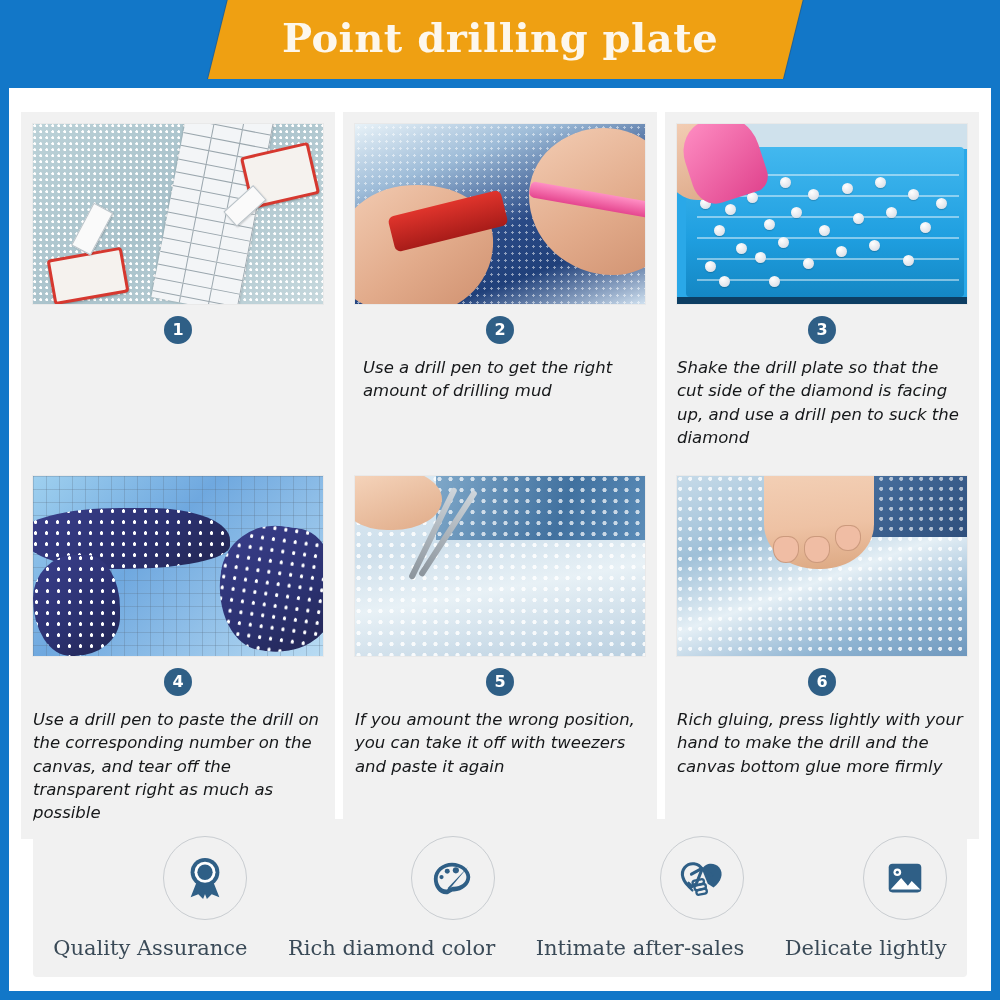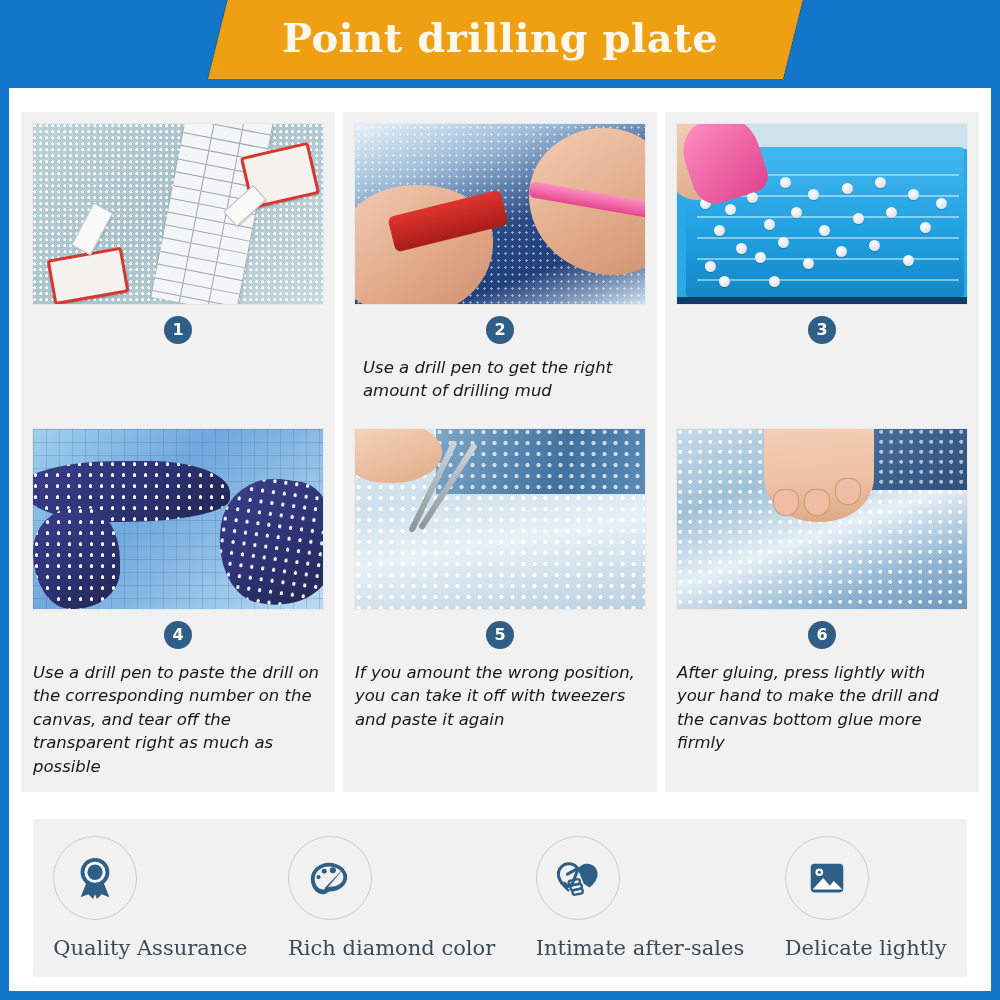--- a/index.html
+++ b/index.html
@@ -142,21 +142,21 @@
     height: 158px;
     background: #f1f1f1;
     border-radius: 4px;
     display: flex;
     align-items: center;
     justify-content: space-around;
   }
   .feature {
     display: flex;
     flex-direction: column;
-    align-items: flex-start;
+    align-items: flex-end;
     padding: 0 6px;
   }
   .feature-circle {
     width: 82px;
     height: 82px;
     border-radius: 50%;
     border: 1px solid #c9cdd1;
     display: flex;
     align-items: center;
     justify-content: center;
@@ -513,20 +513,21 @@
                 <div class="drill" style="left:16%;top:14%"></div>
                 <div class="drill" style="left:5%;top:34%"></div>
                 <div class="drill" style="left:12%;top:86%"></div>
                 <div class="drill" style="left:30%;top:86%"></div>
               </div>
               <div class="finger"></div>
               <div class="pen"></div>
             </div>
           </div>
           <div class="badge">3</div>
+          <div class="step-text">Shake the drill plate so that the cut side of the diamond is facing up, and use a drill pen to suck the diamond</div>
         </div>
       </div>
 
       <div class="steps-grid row2">
 
         <div class="step-card">
           <div class="photo">
             <div class="ph-bg p4">
               <div class="sym"></div>
               <div class="blob b1"></div>
@@ -556,21 +557,21 @@
             <div class="ph-bg p6">
               <div class="dark"></div>
               <div class="hand6">
                 <div class="nail n1"></div>
                 <div class="nail n2"></div>
                 <div class="nail n3"></div>
               </div>
             </div>
           </div>
           <div class="badge">6</div>
-          <div class="step-text">After gluing, press lightly with your hand to make the drill and the canvas bottom glue more firmly</div>
+          <div class="step-text">Rich gluing, press lightly with your hand to make the drill and the canvas bottom glue more firmly</div>
         </div>
       </div>
 
       <div class="features">
 
         <div class="feature">
           <div class="feature-circle">
             <svg width="46" height="46" viewBox="0 0 48 48">
               <path d="M15 29 L9 44 L17 41 L22 46 L27 33 Z" fill="#2f5f86"></path>
               <path d="M33 29 L39 44 L31 41 L26 46 L21 33 Z" fill="#2f5f86"></path>

